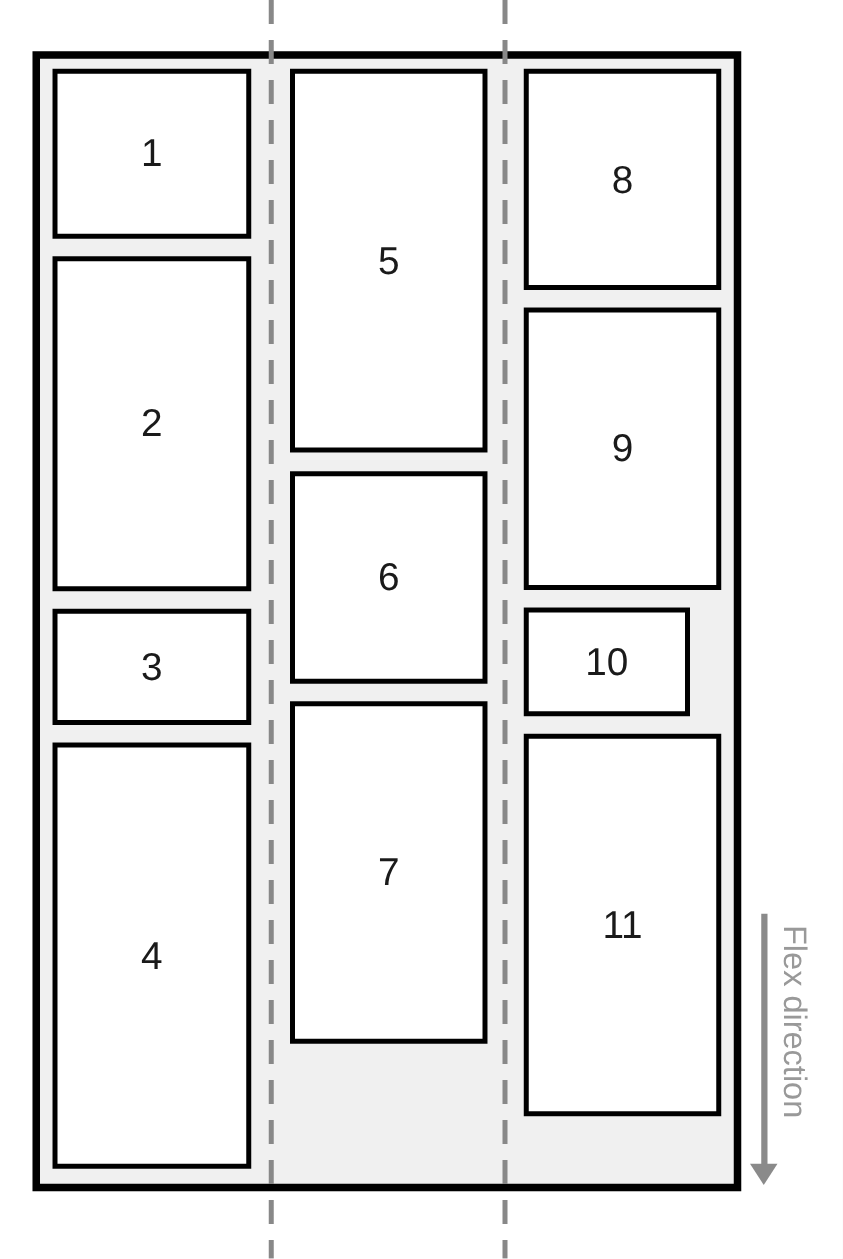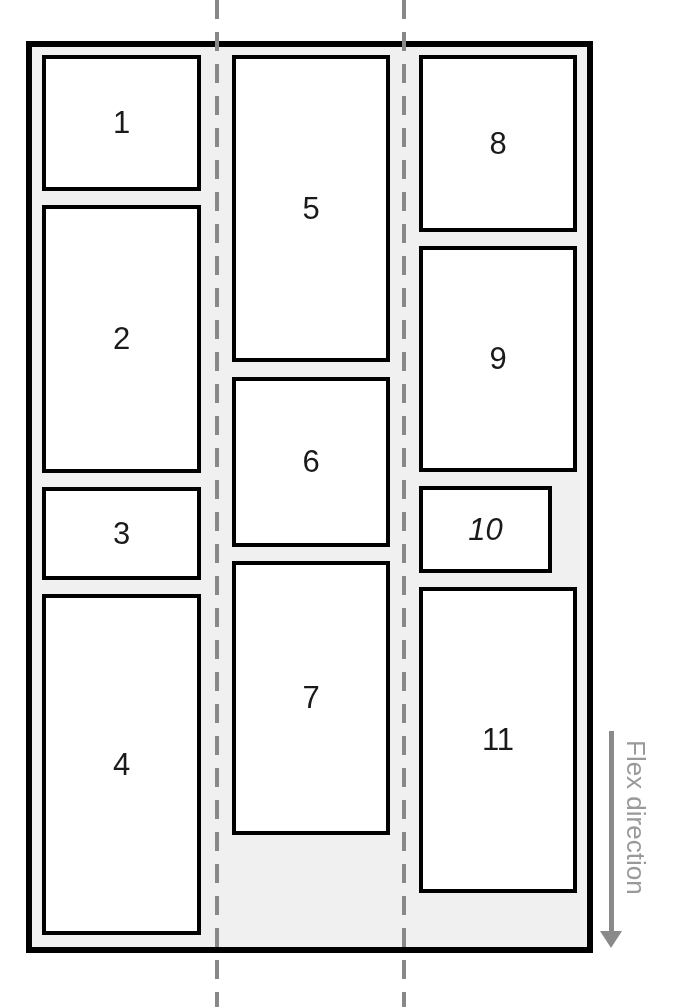--- a/index.html
+++ b/index.html
@@ -62,21 +62,21 @@
   .b2  { left: 10px;  top: 158px; width: 159px; height: 268px; }
   .b3  { left: 10px;  top: 440px; width: 159px; height: 93px;  }
   .b4  { left: 10px;  top: 547px; width: 159px; height: 341px; }
   
   .b5  { left: 200px; top: 8px;   width: 158px; height: 307px; }
   .b6  { left: 200px; top: 330px; width: 158px; height: 170px; }
   .b7  { left: 200px; top: 514px; width: 158px; height: 274px; }
   
   .b8  { left: 387px; top: 8px;   width: 158px; height: 177px; }
   .b9  { left: 387px; top: 199px; width: 158px; height: 226px; }
-  .b10 { left: 387px; top: 439px; width: 133px; height: 87px; font-style: italic;  }
+  .b10 { left: 387px; top: 439px; width: 133px; height: 87px;  }
   .b11 { left: 387px; top: 540px; width: 158px; height: 306px; }
 
   
   .arrow-line {
     position: absolute;
     left: 609px;
     top: 731px;
     width: 5px;
     height: 201px;
     background: #8a8a8a;

